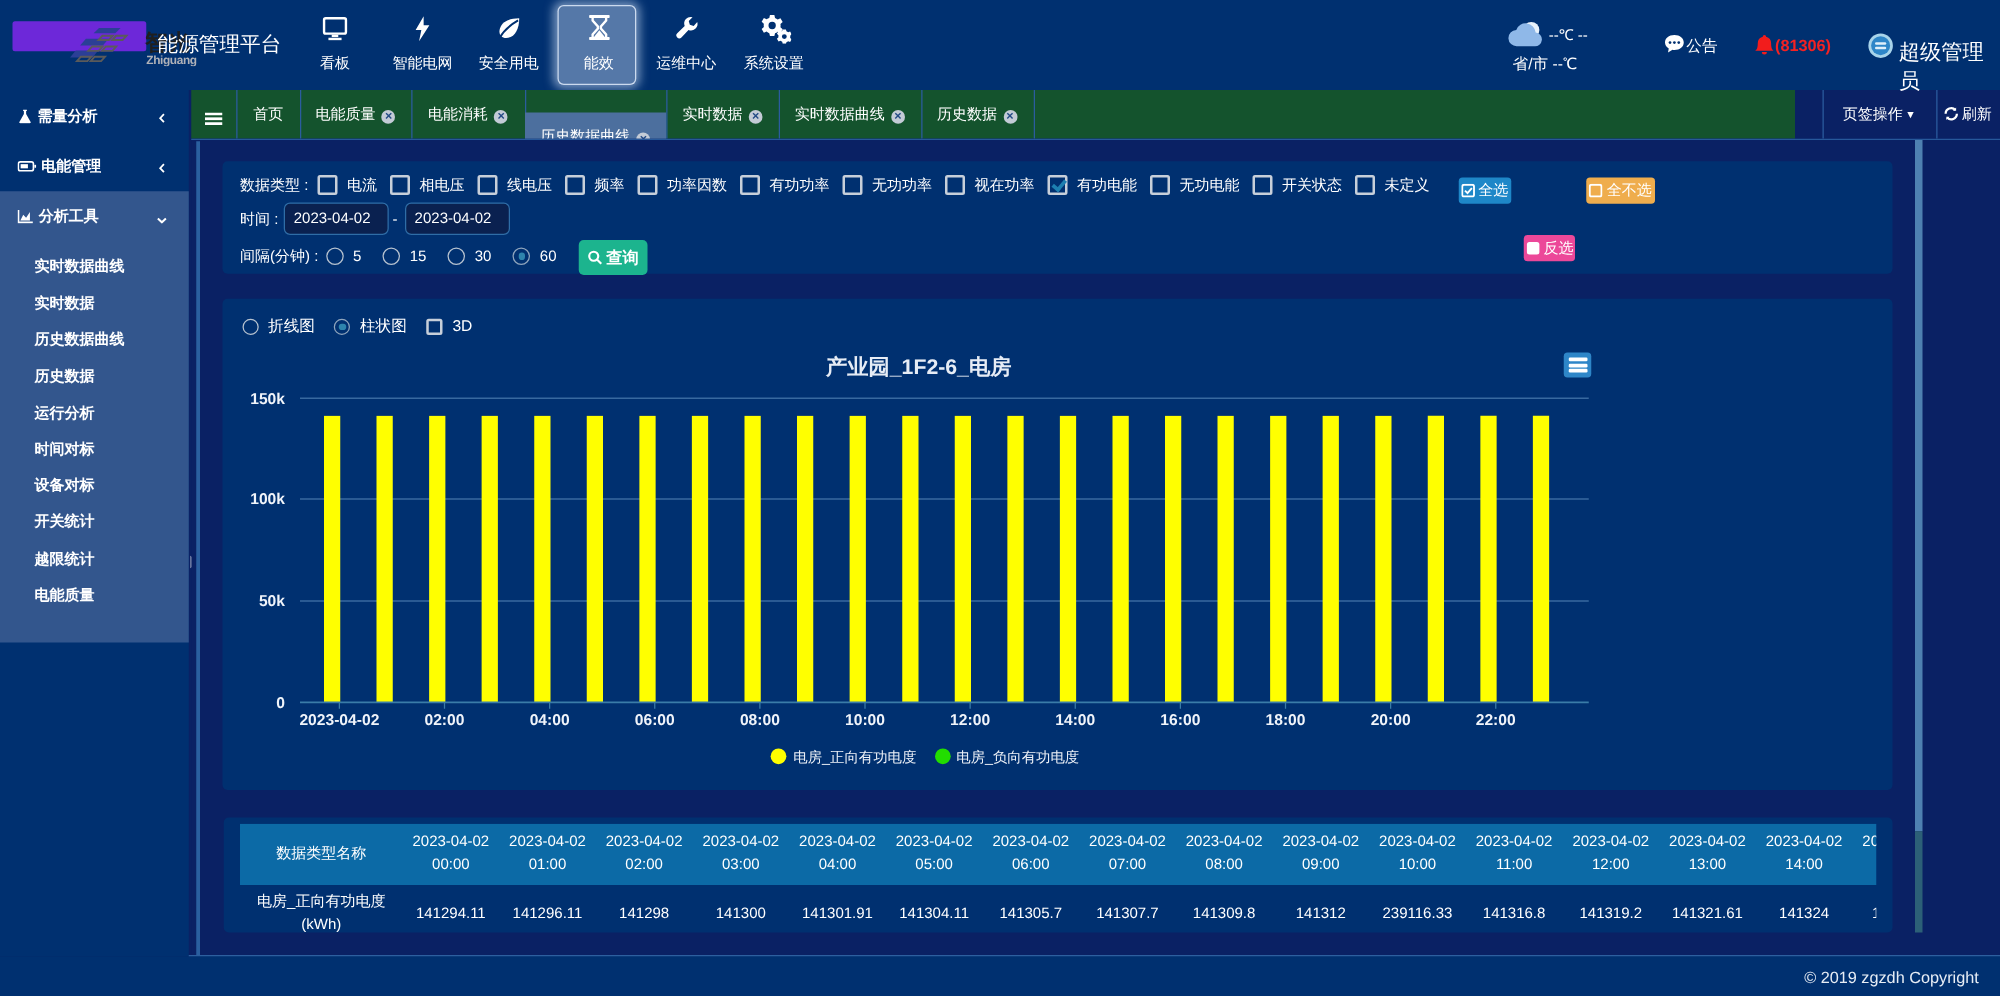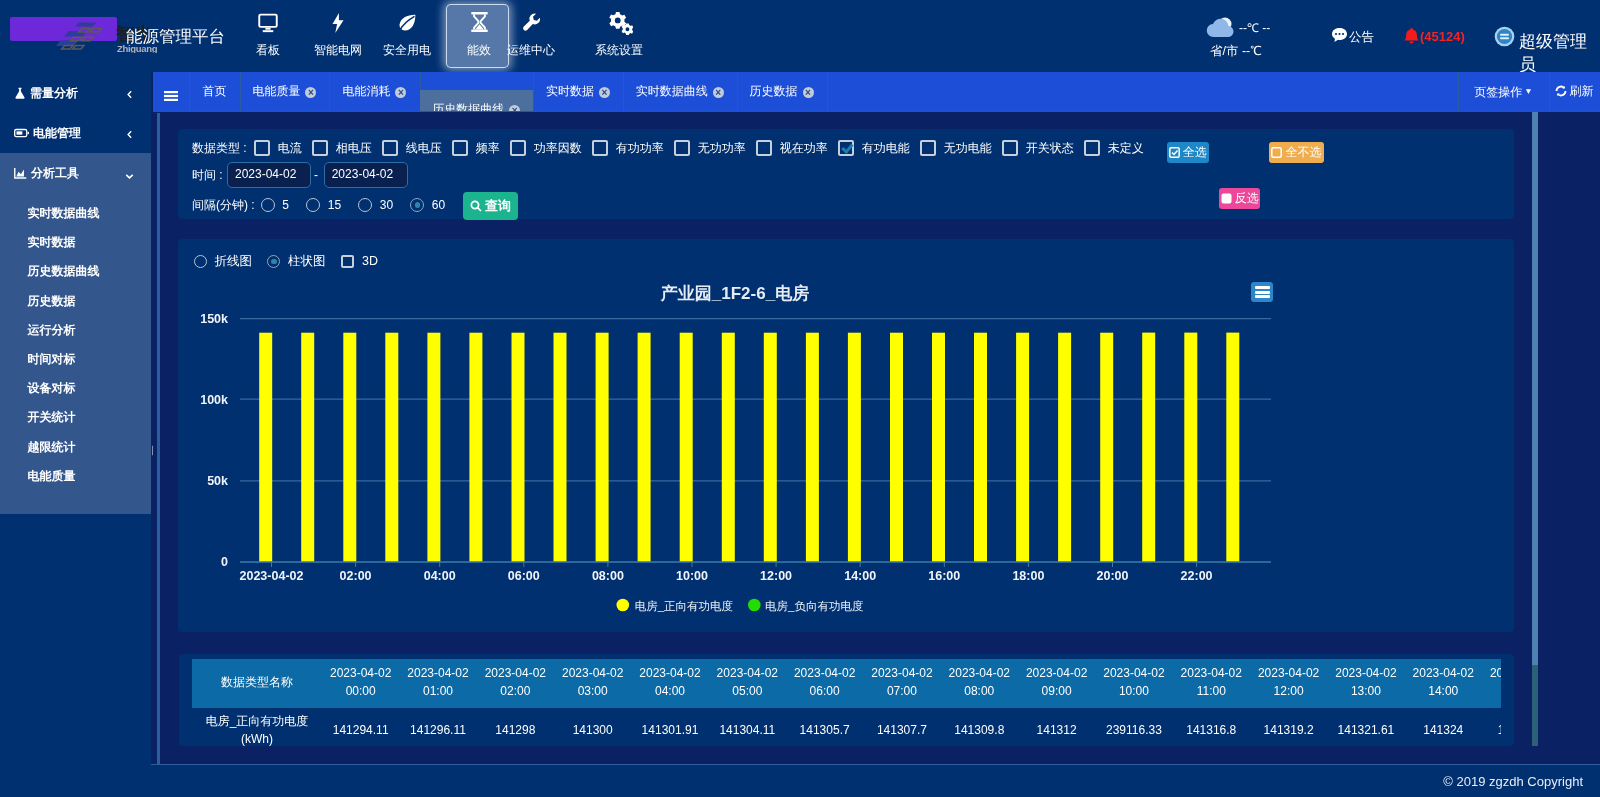--- a/index.html
+++ b/index.html
@@ -28,21 +28,21 @@
 
 #sidebar { position:absolute; left:0; top:72px; width:151px; height:693px; background:#003070; }
 .m1 { position:relative; height:40px; line-height:40px; font-size:12px; font-weight:bold; color:#fff; padding-left:14px; }
 .m1 svg { vertical-align:-2px; margin-right:4px; }
 .m1 .chev { position:absolute; right:15px; top:0; }
 #expanded { background:#33568d; padding-bottom:23px; }
 .sub { height:29.2px; line-height:29.2px; padding-left:27.5px; font-size:12px; font-weight:bold; color:#fff; }
 #collapsearrow { position:absolute; left:151.5px; top:442px; width:6px; height:11px; }
 
 
-#tabbar { position:absolute; left:153px; top:72px; width:1447px; height:39px; background:#1d4ed8; }
+#tabbar { position:absolute; left:153px; top:72px; width:1283px; height:39px; background:#14532d; }
 .tsep { position:absolute; top:0; width:1px; height:39px; background:#2b5c9e; }
 .tab { position:absolute; top:0; height:39px; line-height:39px; font-size:12px; color:#fff; text-align:center; white-space:nowrap; }
 .tab.active { background:#4c6f9e;margin-top:18px; }
 .tclose { display:inline-block; width:11px; height:11px; background:#c3cbd6; border-radius:50%; color:#234a85; font-size:10px; line-height:11px; text-align:center; margin-left:5px; vertical-align:-1px; font-weight:bold; }
 
 
 #content { position:absolute; left:153px; top:111px; width:1447px; height:654px; background:#0a2164; border-top:1.5px solid #27589a; }
 #cborder { position:absolute; left:157px; top:113px; width:2.5px; height:652px; background:#2a5f9f; }
 
 #filterpanel { position:absolute; left:178px; top:129px; width:1336px; height:90px; background:#003070; border-radius:4px; font-size:12px; }
@@ -124,21 +124,21 @@
     </div>
   <div class="nav" style="left:444px;">
       <div class="nico"><svg width="17" height="20" viewBox="0 0 17 20">
           <rect x="0.3" y="0" width="16.4" height="2.4" rx="0.6" fill="#fff"></rect>
           <rect x="0.3" y="17.6" width="16.4" height="2.4" rx="0.6" fill="#fff"></rect>
           <path d="M3.1 2.4 v2.1 L7.3 9.1 v1.8 L3.1 15.5 v2.1 M13.9 2.4 v2.1 L9.7 9.1 v1.8 L13.9 15.5 v2.1" fill="none" stroke="#fff" stroke-width="1.9"></path>
           <path d="M8.5 12.2 L12.8 17.6 h-8.6 z" fill="#fff"></path>
         </svg></div>
       <div class="nlab">能效</div>
     </div>
-  <div class="nav" style="left:496px;">
+  <div class="nav" style="left:514px;">
       <div class="nico"><svg width="21" height="21" viewBox="0 0 24 24">
           <path d="M21.5 6.5 a6 6 0 0 1 -8 7.2 L7 20.5 a2.4 2.4 0 0 1 -3.8 -3.8 L10 10 a6 6 0 0 1 7.2 -8 l-3.5 3.5 1 3.5 3.5 1 z" fill="#fff"></path>
         </svg></div>
       <div class="nlab">运维中心</div>
     </div>
   <div class="nav" style="left:584px;">
       <div class="nico"><svg width="27" height="23" viewBox="0 0 30 26">
           <g fill="#fff">
             <path d="M11 0 h4 l0.6 2.6 a7.5 7.5 0 0 1 2.4 1.4 L20.5 3 l2 3.4 -2 1.8 a7.5 7.5 0 0 1 0 2.8 l2 1.8 -2 3.4 -2.5 -1 a7.5 7.5 0 0 1 -2.4 1.4 L15 19 h-4 l-0.6 -2.6 a7.5 7.5 0 0 1 -2.4 -1.4 l-2.5 1 -2 -3.4 2 -1.8 a7.5 7.5 0 0 1 0 -2.8 l-2 -1.8 2 -3.4 2.5 1 A7.5 7.5 0 0 1 10.4 2.6 z M13 6.2 a3.3 3.3 0 1 0 0 6.6 a3.3 3.3 0 0 0 0 -6.6 z"></path>
             <path d="M22.5 13 h3 l0.4 1.8 a5 5 0 0 1 1.6 0.9 l1.7 -0.7 1.5 2.5 -1.4 1.3 a5 5 0 0 1 0 1.9 l1.4 1.3 -1.5 2.5 -1.7 -0.7 a5 5 0 0 1 -1.6 0.9 L25.5 26 h-3 l-0.4 -1.8 a5 5 0 0 1 -1.6 -0.9 l-1.7 0.7 -1.5 -2.5 1.4 -1.3 a5 5 0 0 1 0 -1.9 l-1.4 -1.3 1.5 -2.5 1.7 0.7 a5 5 0 0 1 1.6 -0.9 z M24 17.3 a2.2 2.2 0 1 0 0 4.4 a2.2 2.2 0 0 0 0 -4.4 z"></path>
@@ -157,21 +157,21 @@
         <g fill="#003070">
           <circle cx="5" cy="7" r="1.1"></circle>
           <circle cx="8.5" cy="7" r="1.1"></circle>
           <circle cx="12" cy="7" r="1.1"></circle>
         </g>
       </svg></div>
   <div id="noticetxt">公告</div>
   <div id="bellico"><svg width="15" height="17" viewBox="0 0 15 17">
         <path d="M7.5 0 a1.4 1.4 0 0 1 1.4 1.4 a5.5 5.5 0 0 1 4 5.3 c0 4 1 5 2 5.8 H0.2 c1 -0.8 2 -1.8 2 -5.8 a5.5 5.5 0 0 1 4 -5.3 A1.4 1.4 0 0 1 7.5 0 z M5.5 13.5 h4 a2 2 0 0 1 -4 0 z" fill="#f21c1c"></path>
       </svg></div>
-  <div id="belltxt">(45124)</div>
+  <div id="belltxt">(81306)</div>
   <div id="avatarico"><svg width="21" height="21" viewBox="0 0 21 21">
         <circle cx="10.5" cy="10.5" r="9.8" fill="#a8d4ea"></circle>
         <circle cx="10.5" cy="10.5" r="7.6" fill="#2e86c8"></circle>
         <rect x="6" y="7.7" width="9" height="2" rx="1" fill="#dff0fa"></rect>
         <rect x="6" y="11.3" width="9" height="2" rx="1" fill="#dff0fa"></rect>
       </svg></div>
   <div id="admintxt">超级管理员</div>
 </div>
 
 <div id="sidebar">

